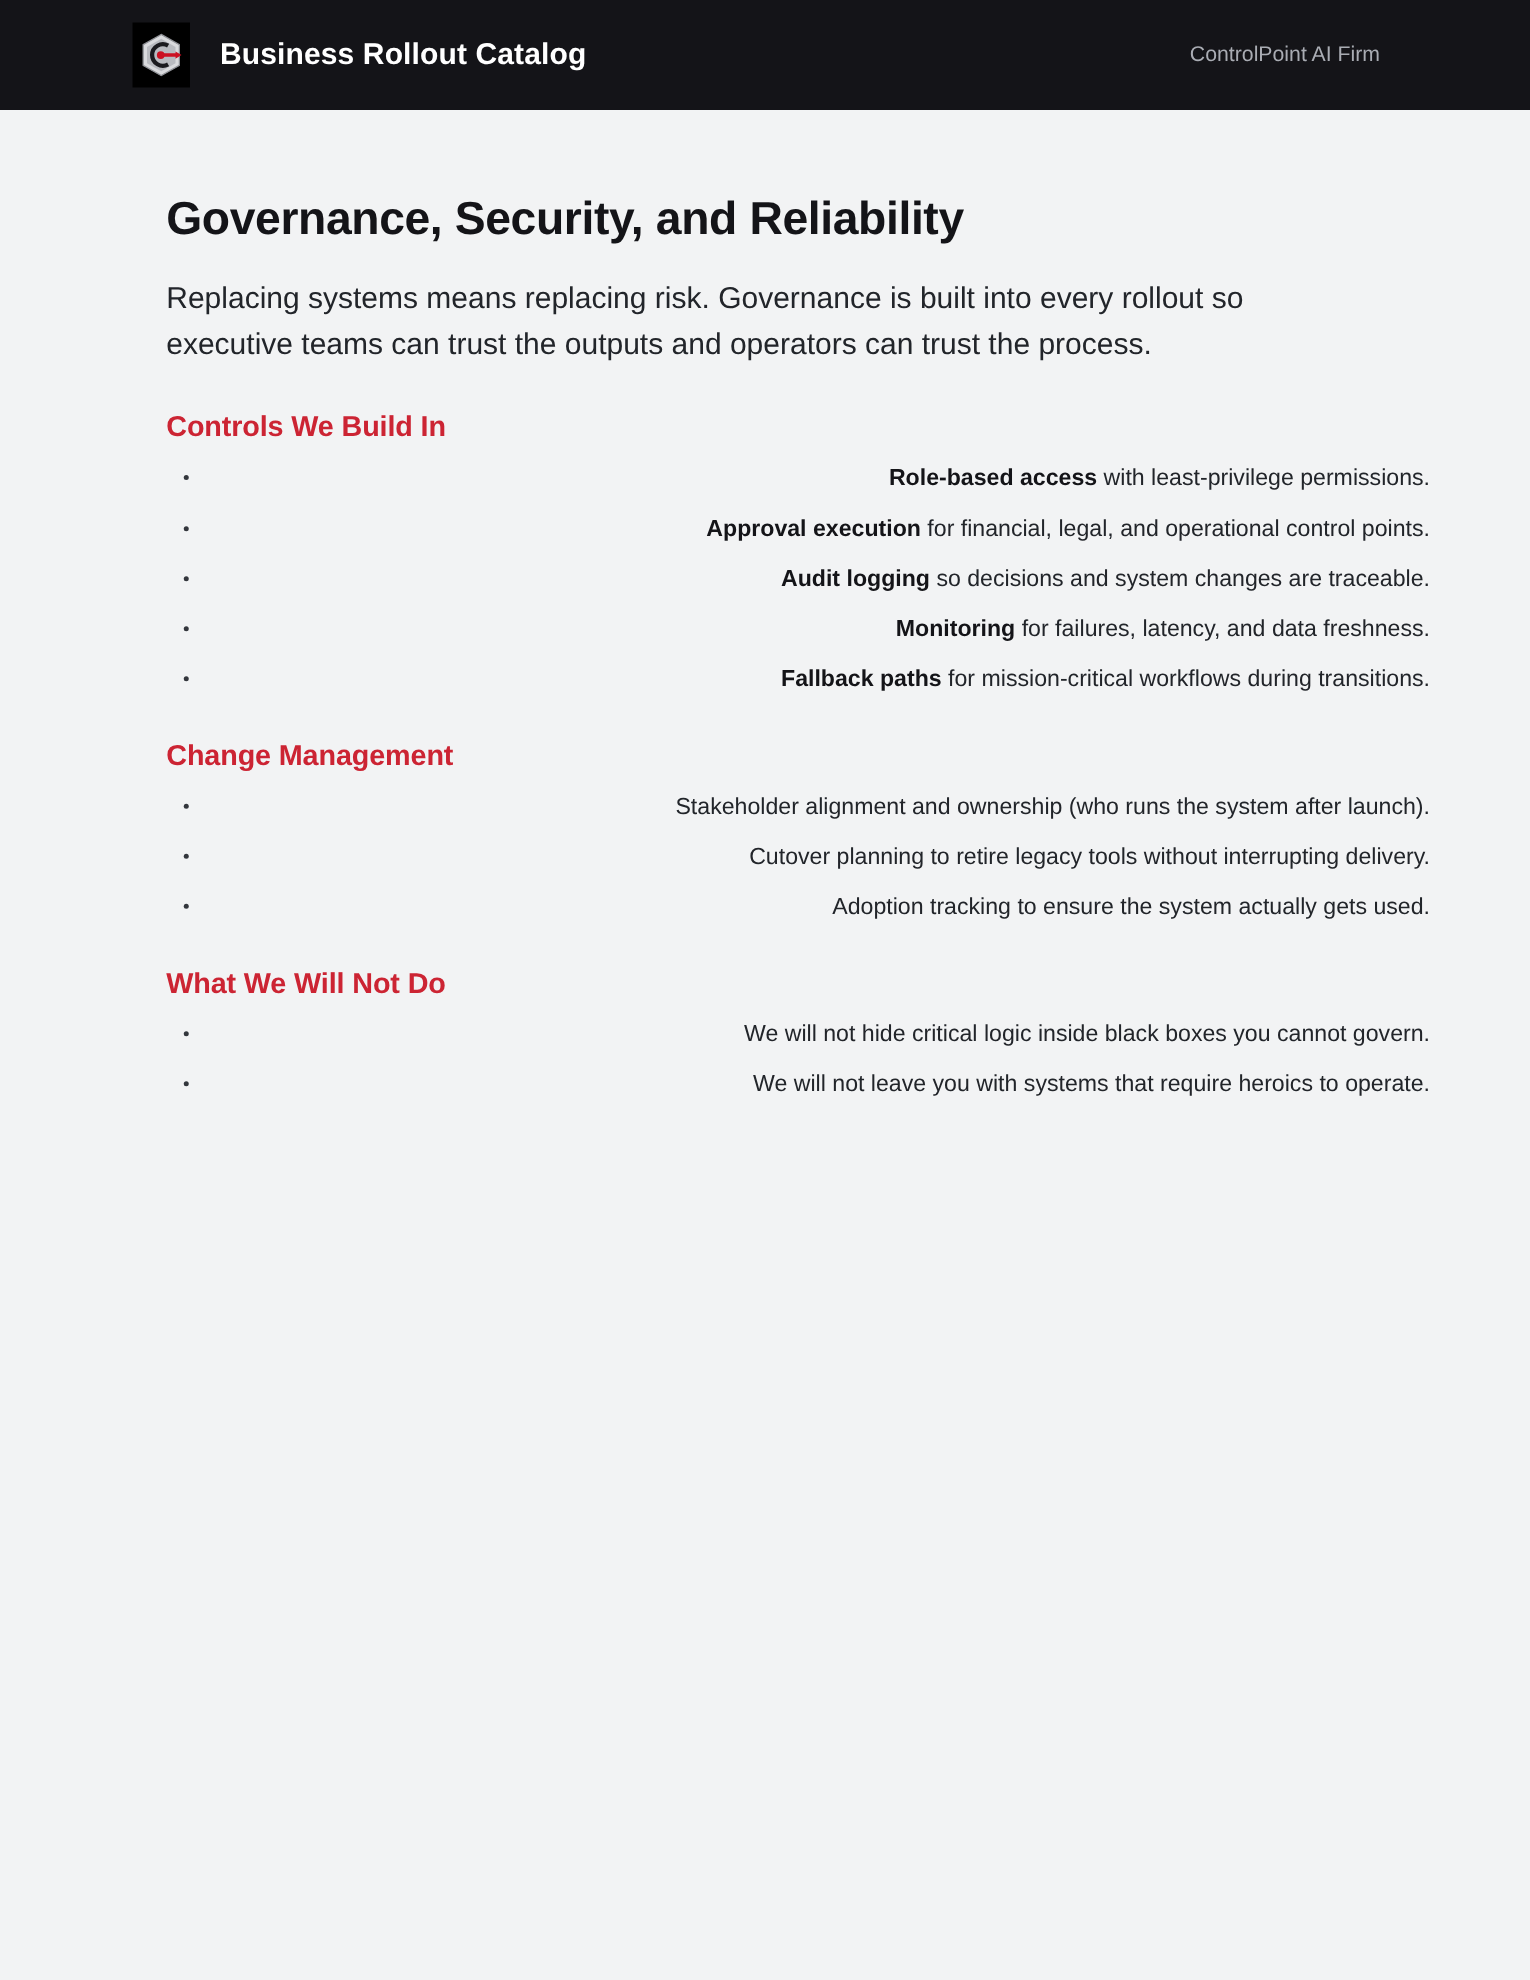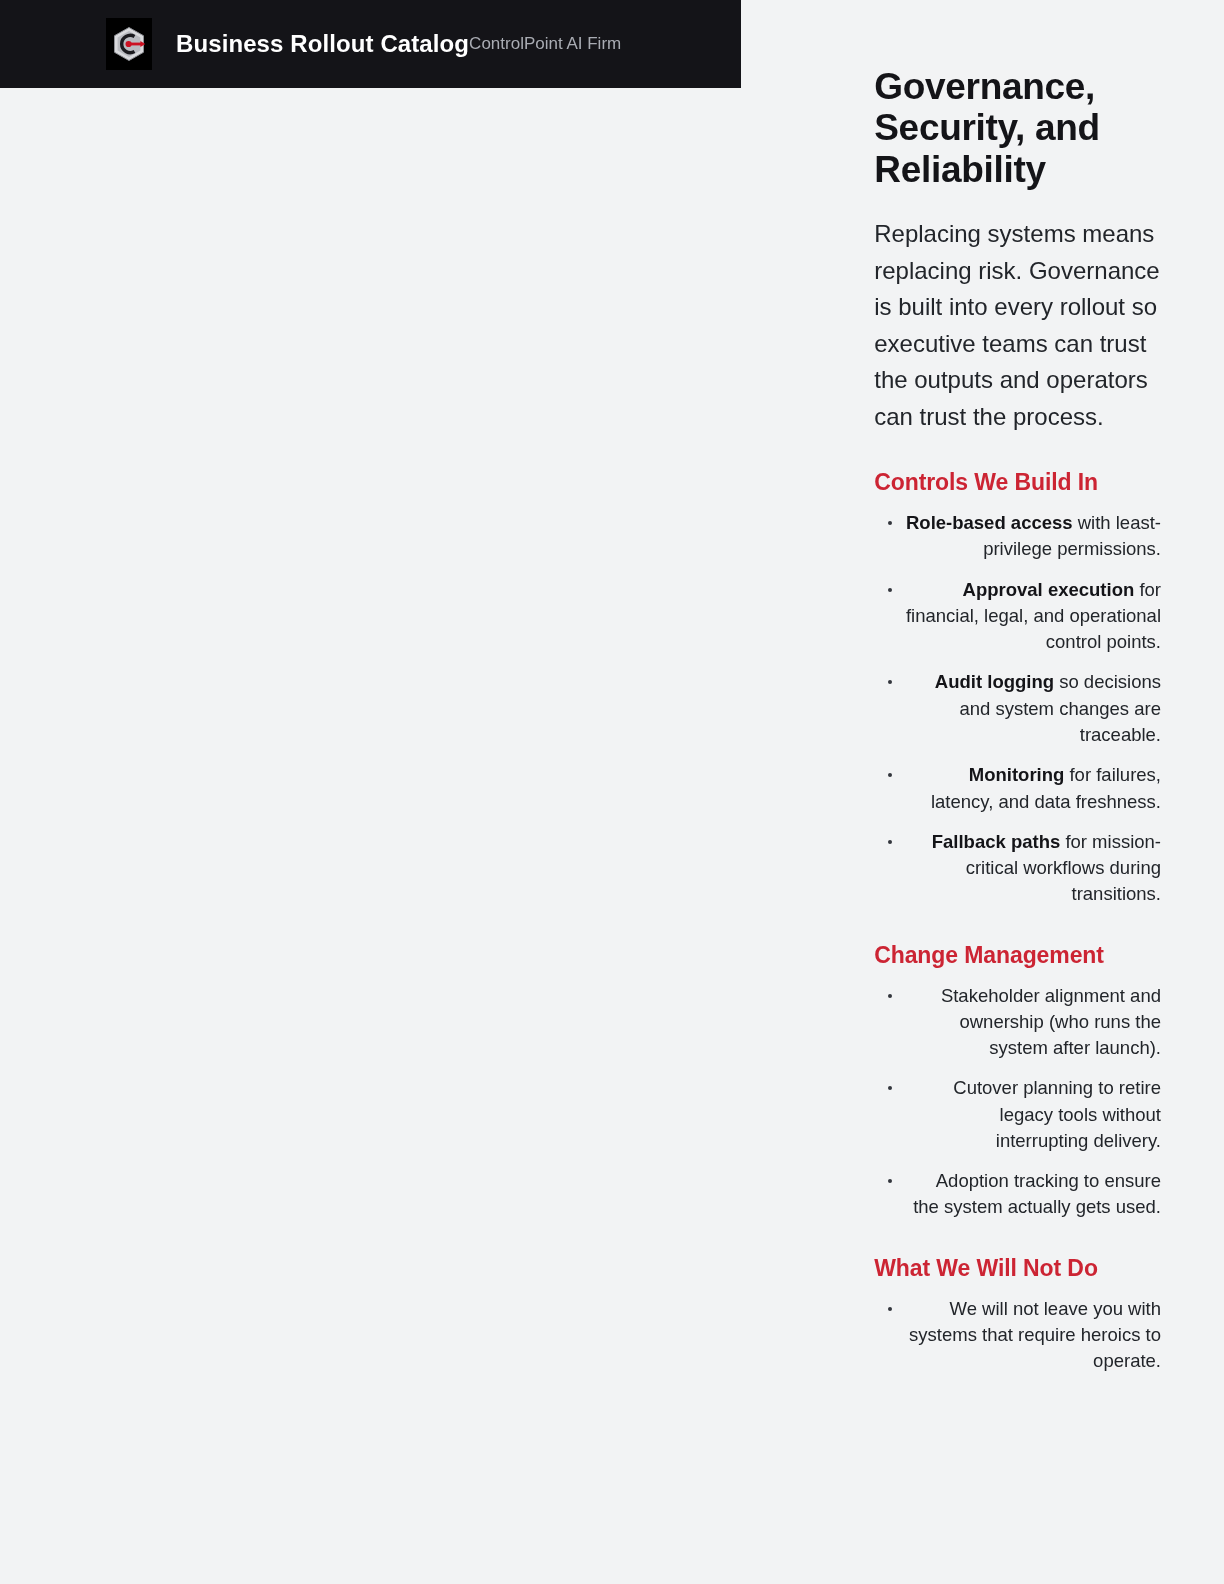--- a/index.html
+++ b/index.html
@@ -16,21 +16,21 @@
     overflow: hidden;
   }
 
   .page {
     position: relative;
     width: 1224px;
     height: 1584px;
     background: #f2f3f4;
     box-sizing: border-box;
     display: flex;
-    flex-direction: row;
+    flex-direction: column;
   }
 
   
   .header {
     position: relative;
     height: 88px;
     background: #141418;
     display: flex;
     align-items: center;
     padding: 0 120px 0 106px;
@@ -63,21 +63,21 @@
     margin-left: auto;
     color: #a9acb3;
     font-size: 17px;
     font-weight: normal;
     white-space: nowrap;
   }
 
   
   .content {
     flex: 1 1 auto;
-    padding: 66px 63px 0 133px;
+    padding: 66px 80px 0 133px;
     box-sizing: border-box;
     border-radius: 29px;
   }
 
   .doc-title {
     font-size: 37px;
     font-weight: bold;
     color: #141418;
     letter-spacing: -0.3px;
     margin: 0 0 26px 0;
@@ -189,20 +189,21 @@
           <h2 class="section-heading">Change Management</h2>
           <ul class="bullets">
             <li><span>Stakeholder alignment and ownership (who runs the system after launch).</span></li>
             <li><span>Cutover planning to retire legacy tools without interrupting delivery.</span></li>
             <li><span>Adoption tracking to ensure the system actually gets used.</span></li>
           </ul>
         </div>
         <div class="section">
           <h2 class="section-heading">What We Will Not Do</h2>
           <ul class="bullets">
+            <li><span>We will not hide critical logic inside black boxes you cannot govern.</span></li>
             <li><span>We will not leave you with systems that require heroics to operate.</span></li>
           </ul>
         </div>
       </div>
 
   </div>
 
 
 </div>
 

